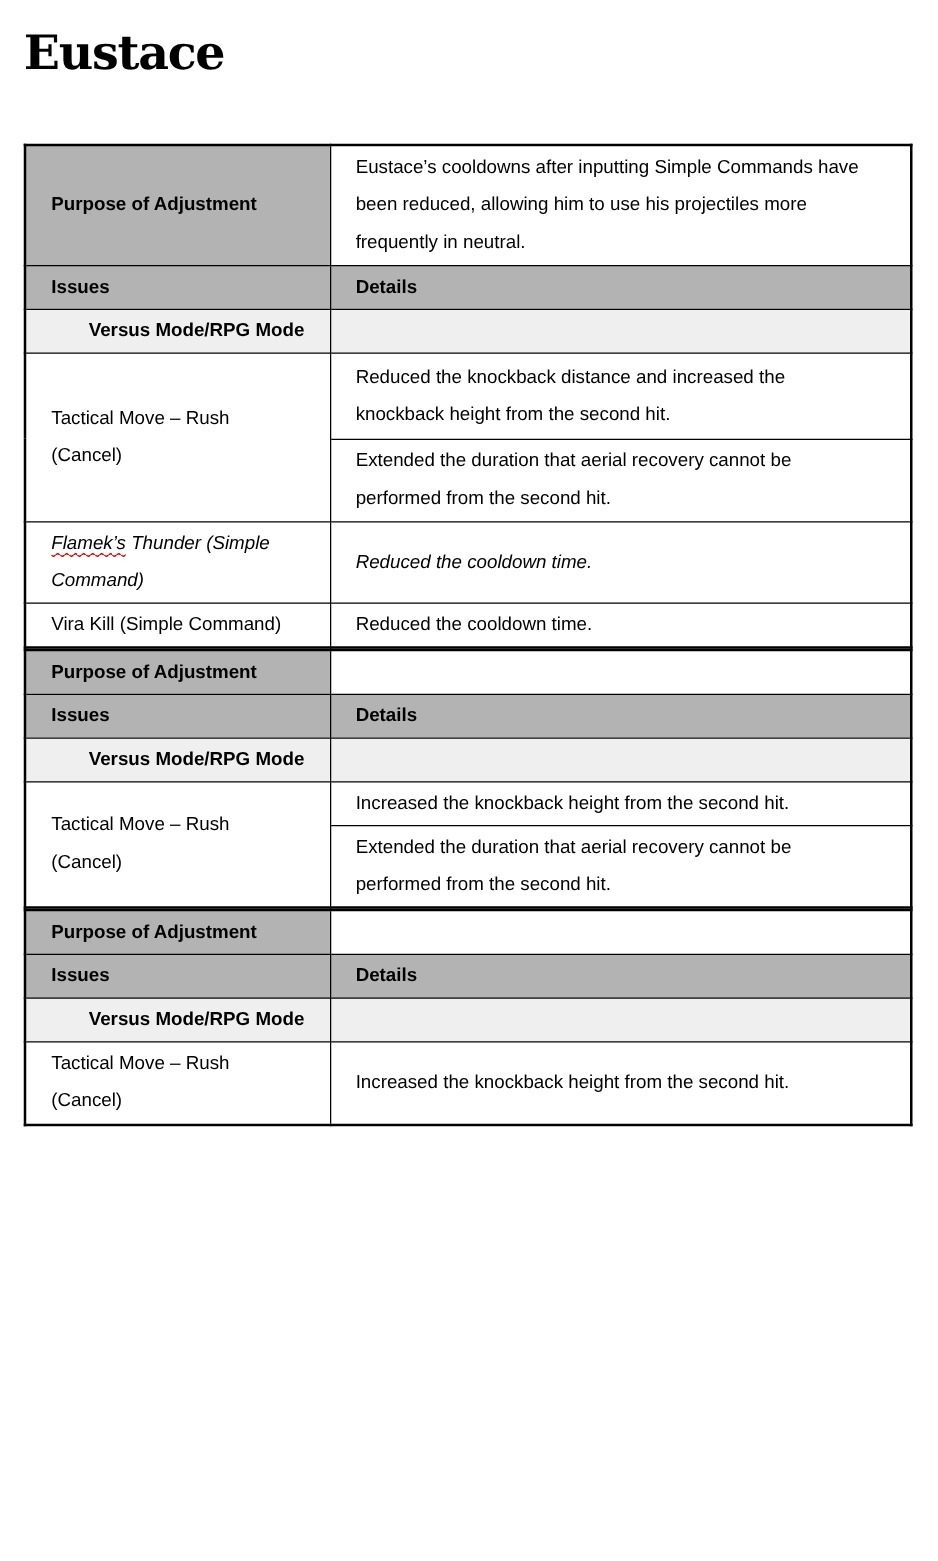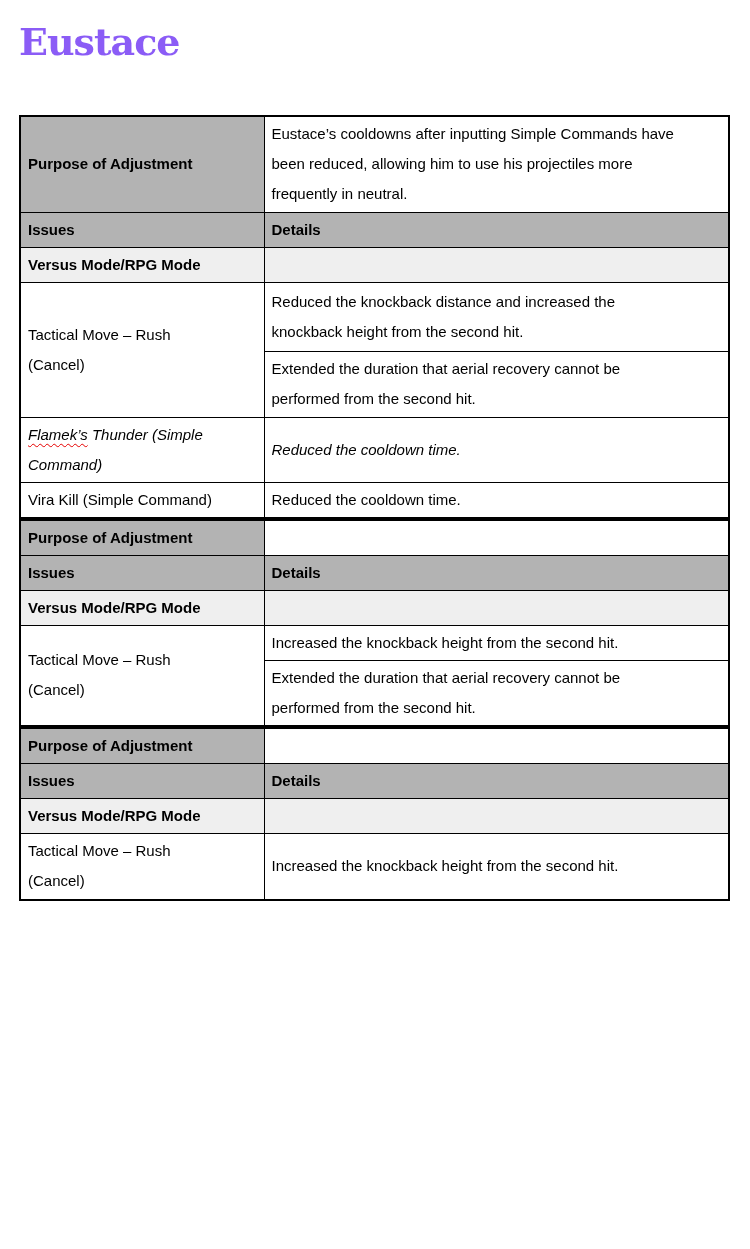--- a/index.html
+++ b/index.html
@@ -18,48 +18,49 @@
     font-family:"Liberation Sans", sans-serif;
     color:var(--text);
   }
   h2.section-heading{
     font-family:"DejaVu Serif", serif;
     font-weight:bold;
     font-size:38px;
     line-height:1;
     letter-spacing:-1px;
     margin:0 0 54px 0;
-    color:#8b5cf6;
+    color:#000000;
   }
   section.char-section + section.char-section h2.section-heading{
     margin-top:68px;
   }
   table.adjust-table{
     border-collapse:collapse;
     table-layout:fixed;
     width:709px;
     border:2px solid var(--border);
   }
   table.adjust-table col.c1{width:244px;}
   table.adjust-table col.c2{width:465px;}
   table.adjust-table td{
     border:1px solid var(--border);
     font-size:15px;
     line-height:30px;
-    padding:2px 7px;
+    padding:2px 20px;
     white-space:pre-line;
     overflow:hidden;
     vertical-align:middle;
   }
   td.hdr{
     background:var(--header-gray);
     font-weight:bold;
   }
   td.mode-cell{
     background:var(--mode-gray);
+    text-align:right;
   }
   td.mode-label{
     font-weight:bold;
   }
   td.detail-cell{
     vertical-align:bottom;
     padding-bottom:4px;
   }
   td.issue-cell{vertical-align:middle;}
   tr.rh1{height:35px;}

